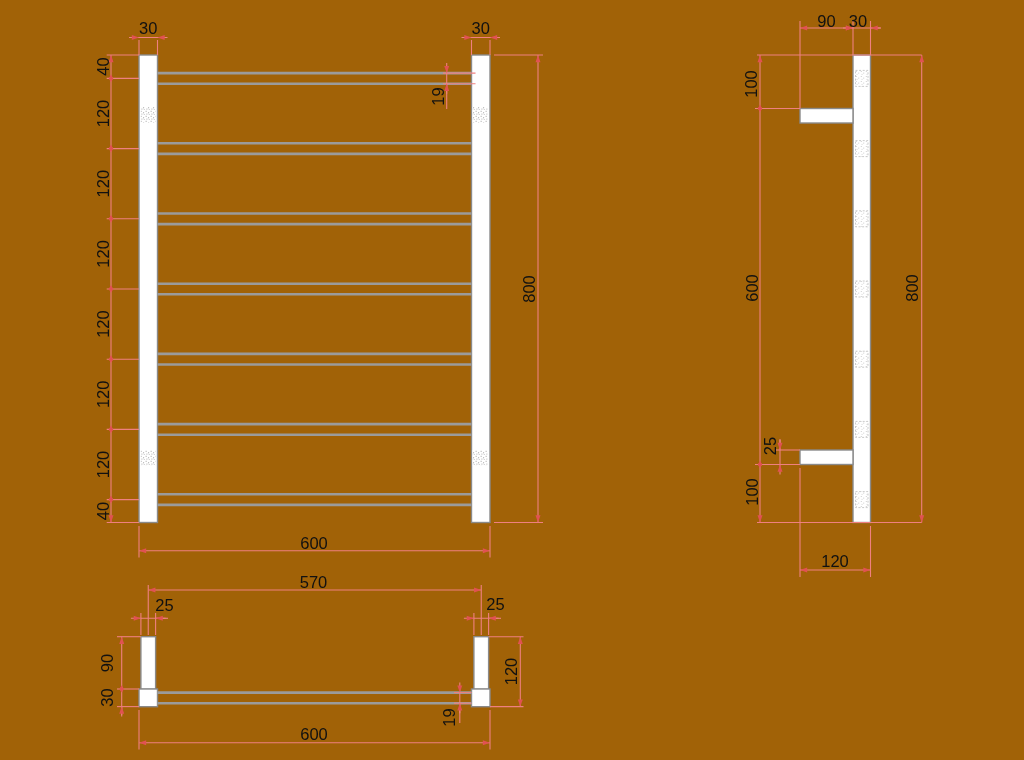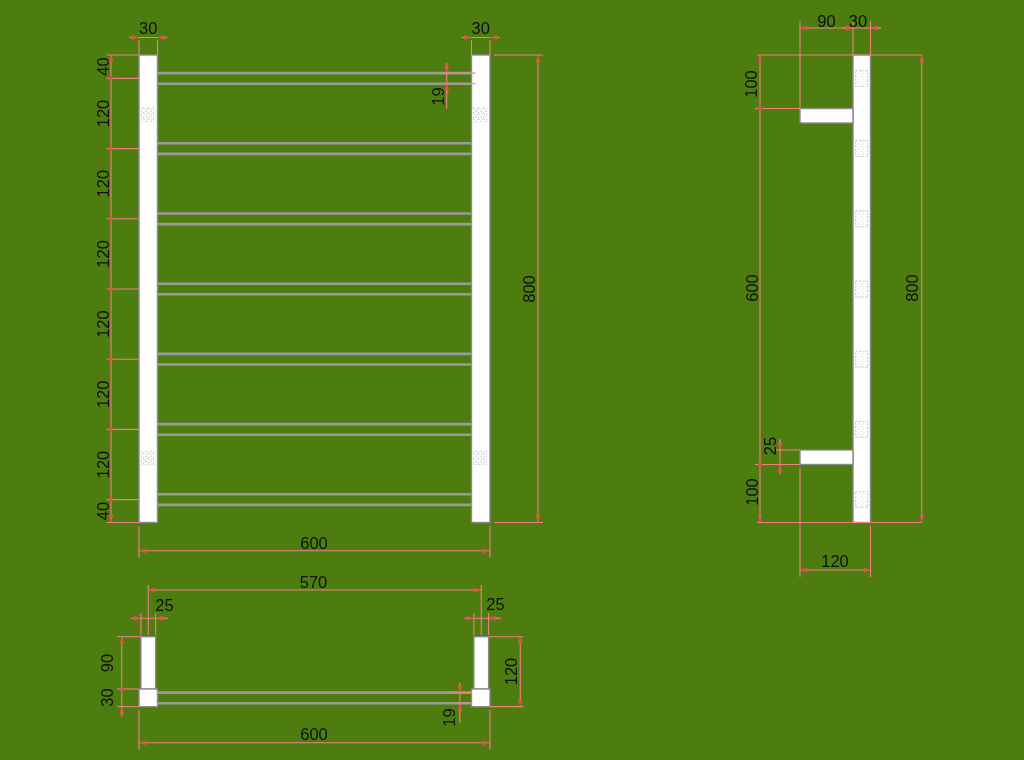--- a/index.html
+++ b/index.html
@@ -1,16 +1,16 @@
 <!DOCTYPE html>
 <html><head>
 <meta charset="utf-8">
 <style>
   html, body { margin: 0; padding: 0; background: #ffffff; }
-  #canvas { width: 1024px; height: 760px; position: relative; background: #4d7c0f; overflow: hidden; text-decoration: underline; }
+  #canvas { width: 1024px; height: 760px; position: relative; background: #a16207; overflow: hidden; text-decoration: underline; }
   svg { display: block; }
   text {
     font-family: "Liberation Sans", "DejaVu Sans", sans-serif;
     font-size: 16.5px;
     fill: #111111;
   }
 </style>
 </head>
 <body>
 

